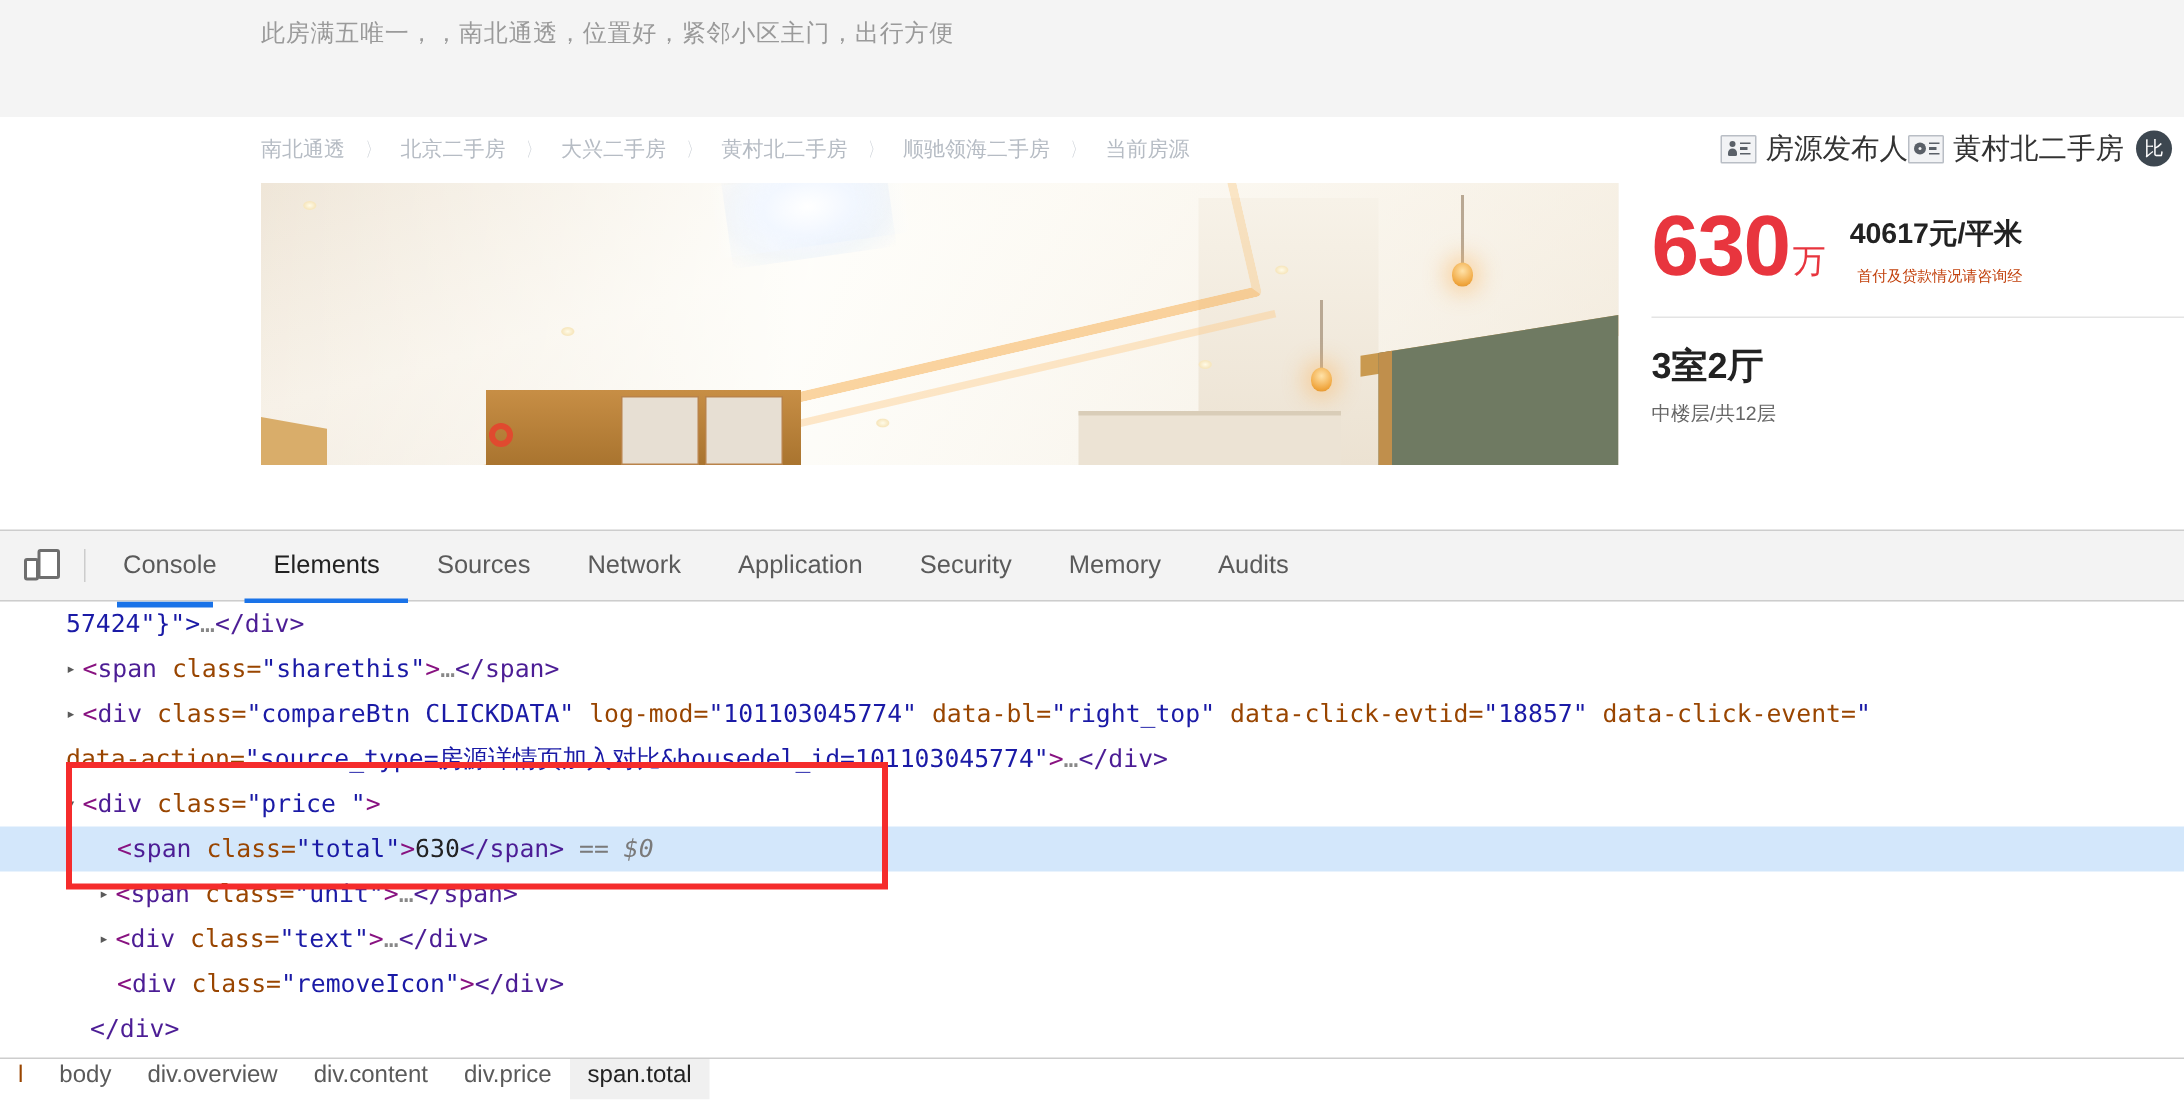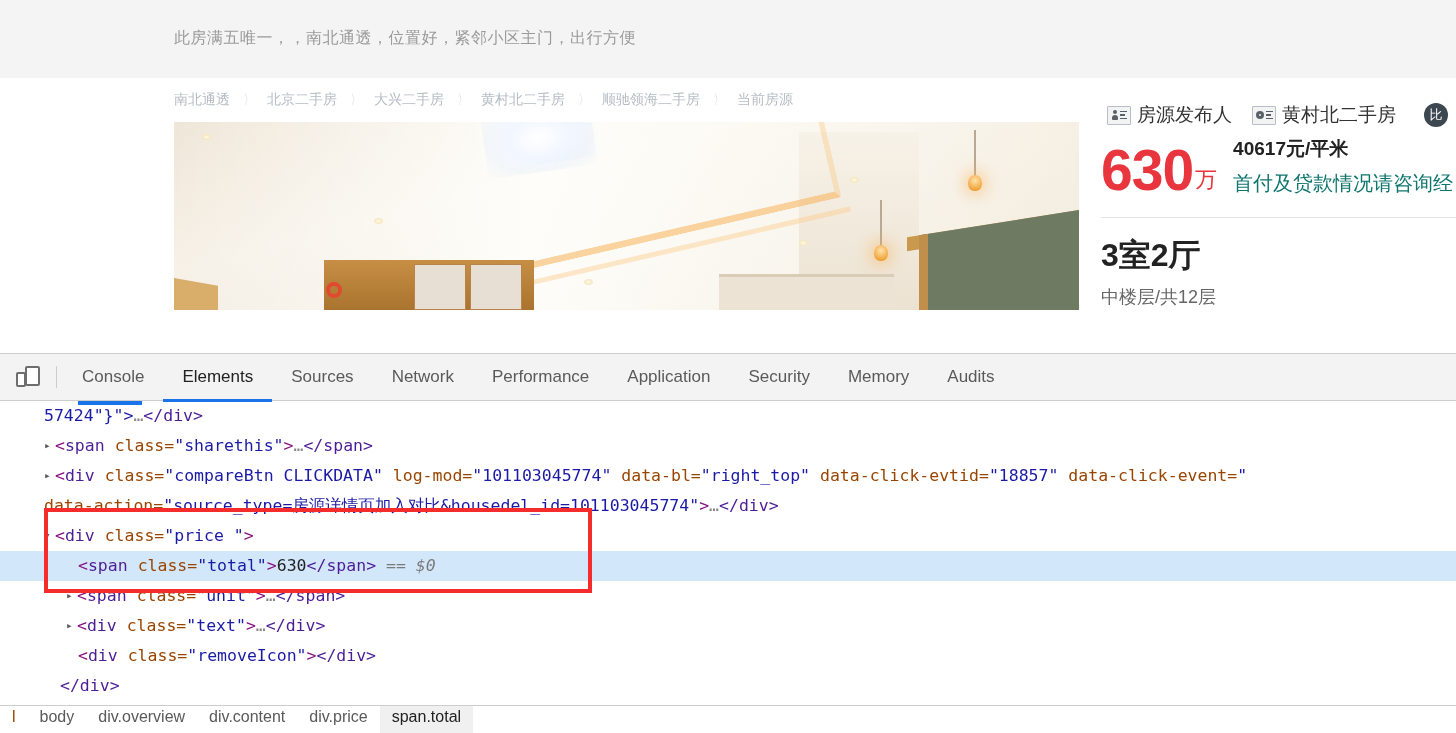--- a/index.html
+++ b/index.html
@@ -16,21 +16,21 @@
     width: 1456px; height: 353px;
     background: #fff;
     overflow: hidden;
   }
 
   .banner {
     height: 78px;
     background: #f4f4f4;
     display: flex;
     align-items: flex-start;
-    padding-top: 28px;
+    padding-top: 12px;
   }
   .banner-text {
     margin-left: 174px;
     font-size: 16px;
     color: #9a9a9a;
     letter-spacing: .5px;
     white-space: nowrap;
   }
 
   .crumbbar {
@@ -48,22 +48,22 @@
   }
   .crumb-sep {
     font-size: 13px;
     color: #ccd1d7;
     margin: 0 12px;
     transform: scaleX(.75);
   }
 
   .pub-tabs {
     position: absolute;
-    right: 8px; top: 24px;
-    display: flex; align-items: center; gap: 20px;
+    right: 8px; top: 8px;
+    display: flex; align-items: center; gap: 0;
     white-space: nowrap;
   }
   .pub-tab { display: flex; align-items: center; gap: 6px; }
   .pub-tab-label { font-size: 19px; color: #333; }
   .ic-box {
     width: 24px; height: 19px;
     border: 1px solid #b9bec5;
     background: #f2f3f5;
     display: inline-flex; align-items: center; justify-content: center;
     gap: 2px;
@@ -204,29 +204,29 @@
   }
   .price-line { display: flex; align-items: flex-end; padding-top: 14px; }
   .price-total {
     font-size: 57px; font-weight: bold; color: #e8353e;
     line-height: 1; letter-spacing: -1px;
   }
   .price-wan { font-size: 22px; color: #e8353e; margin-left: 2px; position: relative; top: -4px; }
   .price-right { margin-left: 16px; padding-bottom: 2px; }
   .price-unit { font-size: 19px; font-weight: bold; color: #222; white-space: nowrap; }
   .price-unit .u { font-weight: bold; }
-  .price-note { font-size: 20px; color: #0f766e; margin-top: 8px; white-space: nowrap; text-align: right; }
+  .price-note { font-size: 10px; color: #c2410c; margin-top: 8px; white-space: nowrap; text-align: right; }
   .price-div {
     margin-top: 18px; margin-right: 0;
     border-top: 1px solid #e4e4e4;
   }
   .house-row { display: flex; padding-top: 16px; }
   .house-col { width: 162px; }
-  .house-main { font-size: 32px; font-weight: bold; color: #222; white-space: nowrap; }
-  .house-sub { font-size: 18px; color: #666; margin-top: 7px; white-space: nowrap; }
+  .house-main { font-size: 24px; font-weight: bold; color: #222; white-space: nowrap; }
+  .house-sub { font-size: 13px; color: #666; margin-top: 7px; white-space: nowrap; }
   .spaced { letter-spacing: 5px; }
 
   
   .devtools {
     position: absolute; left: 0; top: 353px;
     width: 1456px; height: 380px;
     background: #fff;
     border-top: 1px solid #cdcdcd;
     overflow: hidden;
   }
@@ -428,21 +428,20 @@
         <span class="tablet"></span>
         <span class="phone"></span>
       </span>
     </div>
     <div class="dt-sep"></div>
     <div class="dt-tabs">
       <div class="dt-tab">Console</div>
       <div class="dt-tab active">Elements</div>
       <div class="dt-tab">Sources</div>
       <div class="dt-tab">Network</div>
-      <div class="dt-tab">Performance</div>
       <div class="dt-tab">Application</div>
       <div class="dt-tab">Security</div>
       <div class="dt-tab">Memory</div>
       <div class="dt-tab">Audits</div>
     </div>
   </div>
 
   <div class="dt-tree">
     <div class="dt-scrollcue"></div>
 

